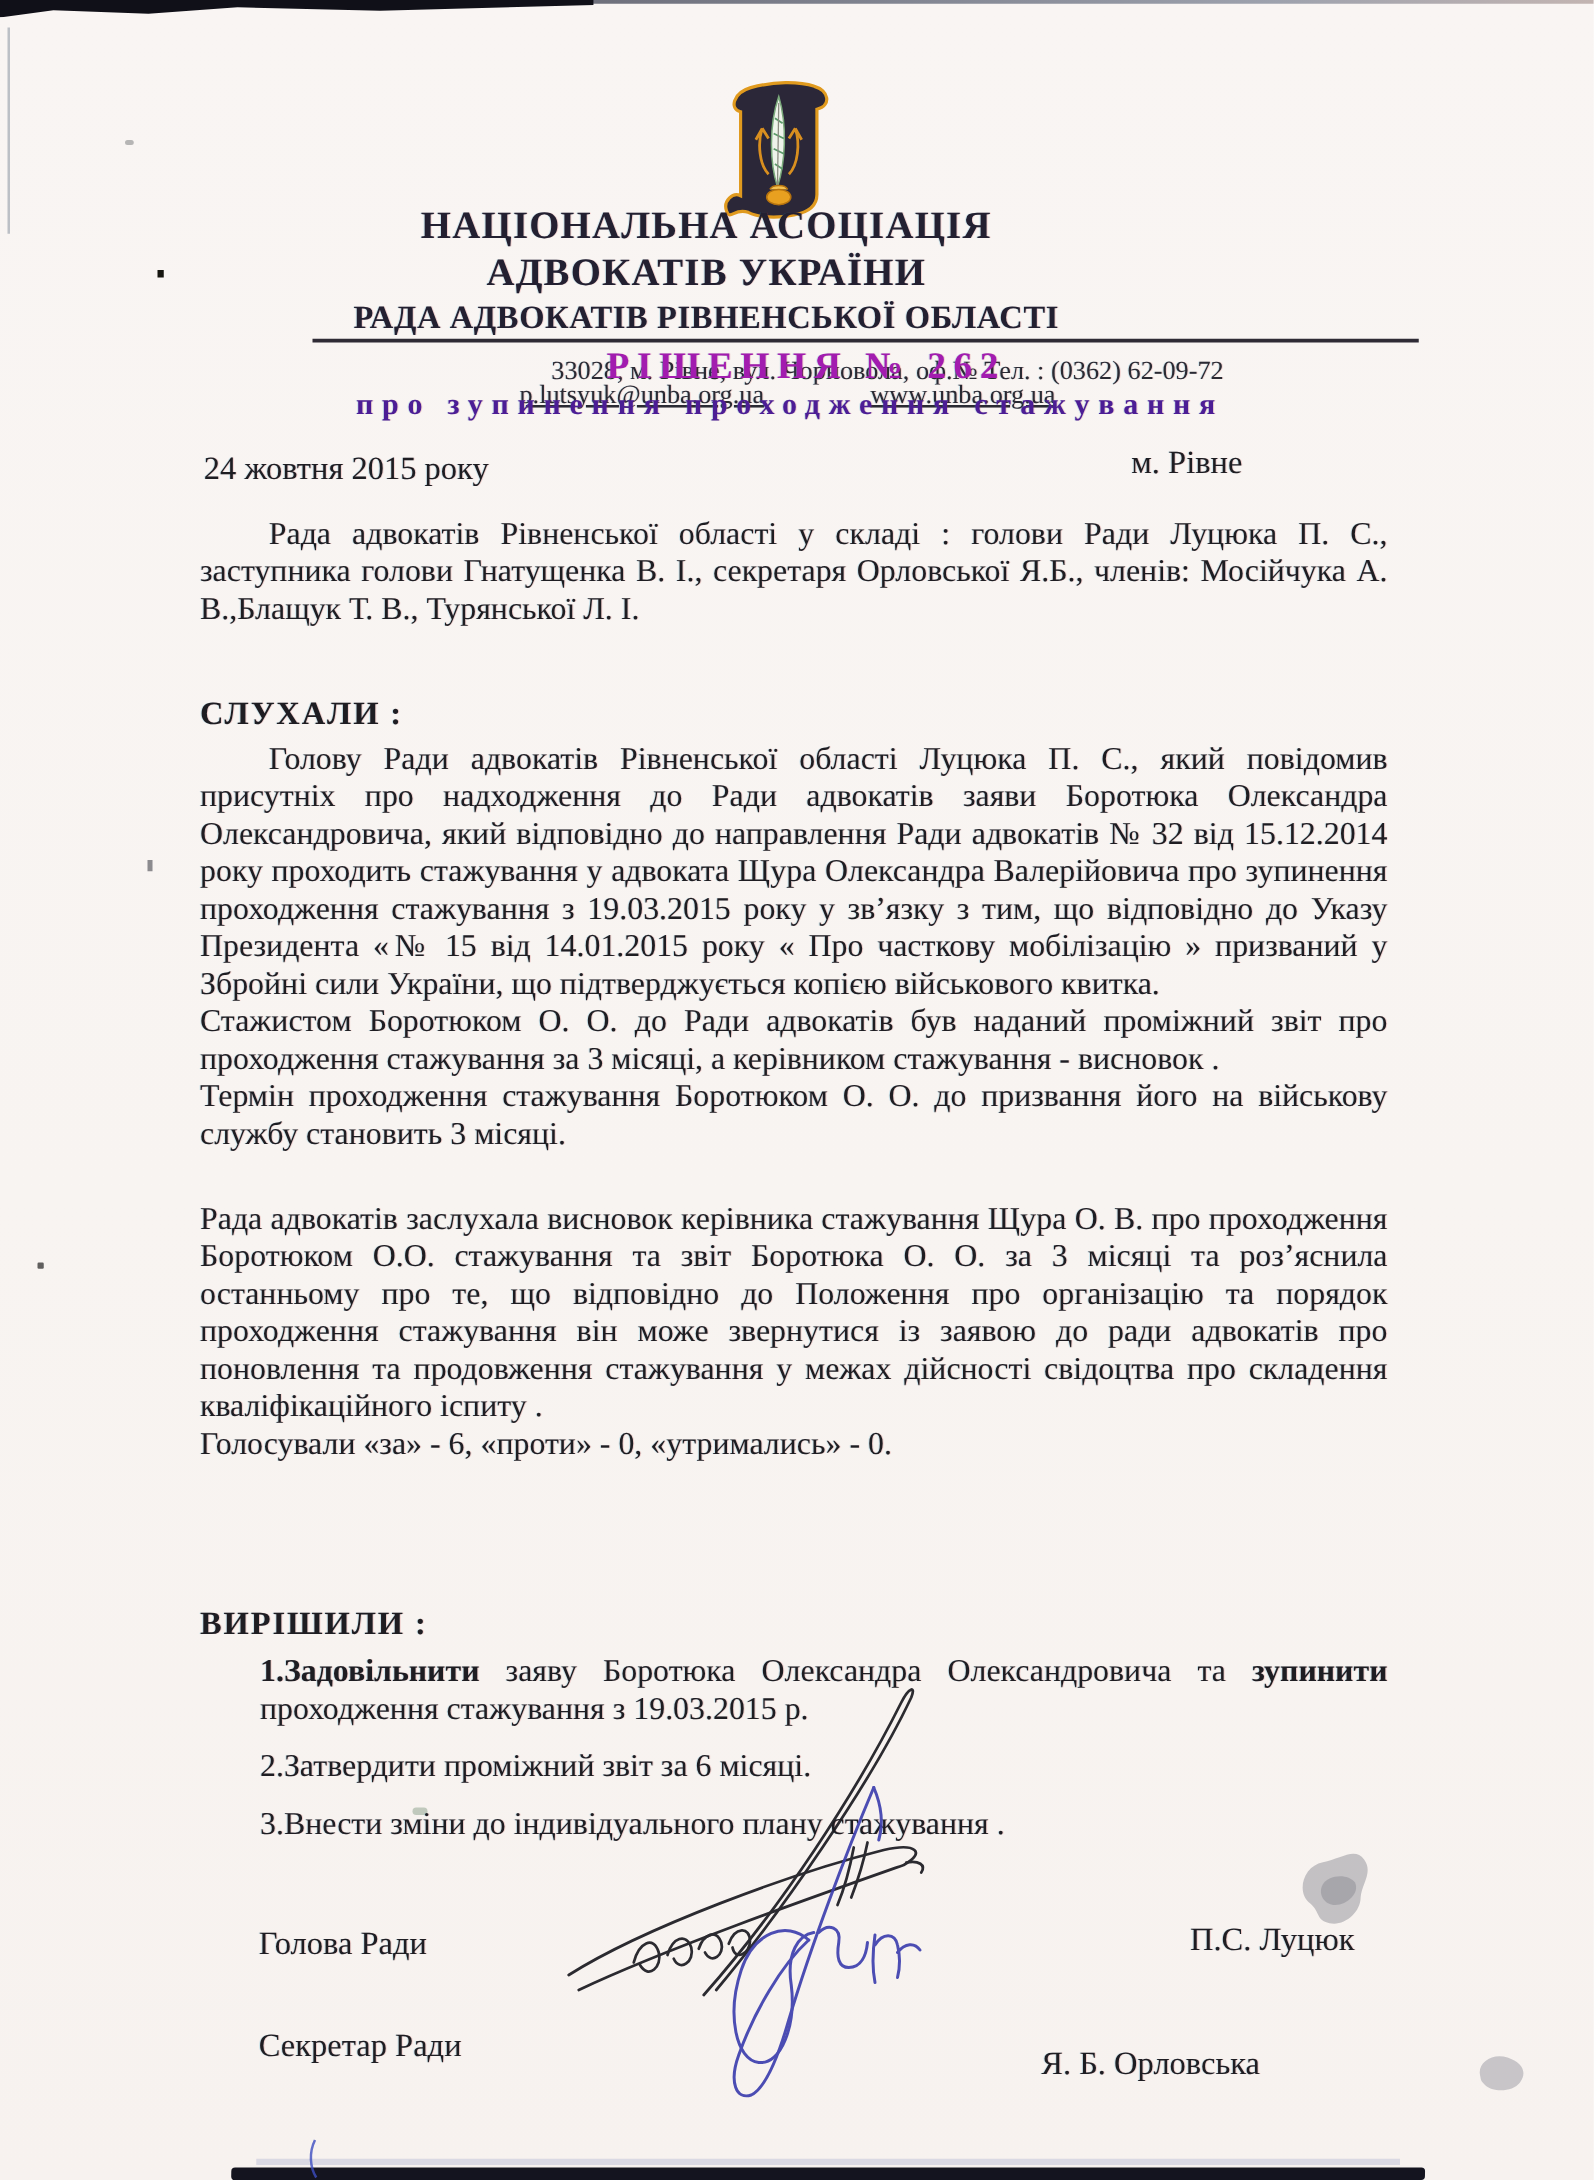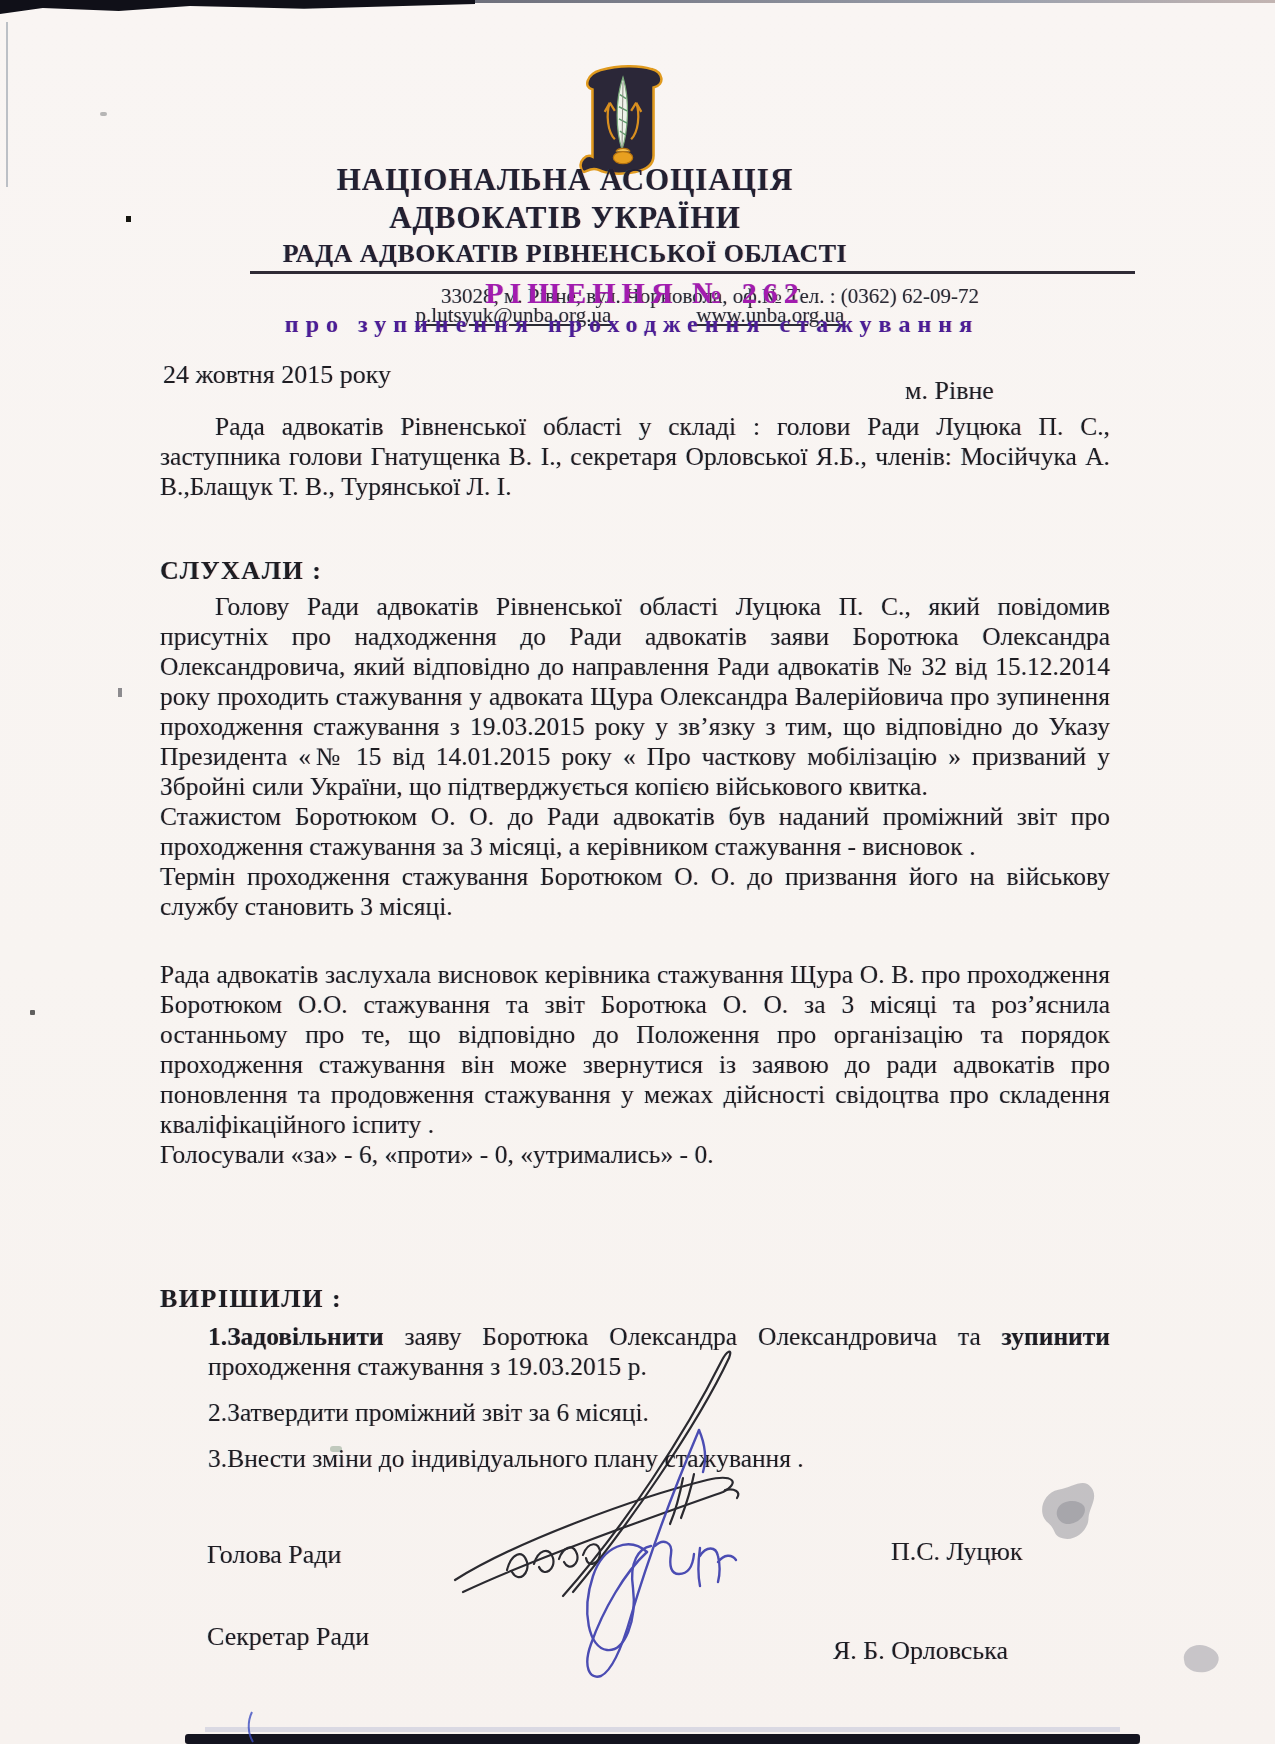--- a/index.html
+++ b/index.html
@@ -64,21 +64,21 @@
 <div class="abs scan center" style="left:15px;top:276px;width:1260px;font-size:30px;font-weight:bold;letter-spacing:6px;color:#a21caf;">РІШЕННЯ № 262</div>
 
 <div class="abs scan" style="left:0;top:303px;width:1260px;display:flex;justify-content:center;gap:85px;font-size:21px;color:#2a2a33;">
   <span style="text-decoration:underline;">p.lutsyuk@unba.org.ua</span>
   <span style="text-decoration:underline;">www.unba.org.ua</span>
 </div>
 
 <div class="abs scan center" style="left:0;top:311px;width:1264px;font-size:24px;font-weight:bold;letter-spacing:7px;color:#4c1d95;">про зупинення проходження стажування</div>
 
 <div class="abs scan" style="left:163px;top:360px;font-size:26px;">24  жовтня  2015 року</div>
-<div class="abs scan" style="left:905px;top:376px;font-size:26px;">м. Рівне</div>
+<div class="abs scan" style="left:905px;top:355px;font-size:26px;">м. Рівне</div>
 
 <p class="abs scan para indent" style="left:160px;top:412px;width:950px;">Рада адвокатів Рівненської області у складі : голови Ради Луцюка П. С., заступника голови Гнатущенка В. І., секретаря  Орловської Я.Б., членів: Мосійчука А. В.,Блащук Т. В., Турянської Л. І.</p>
 
 <div class="abs scan seclabel" style="left:160px;top:556px;">СЛУХАЛИ :</div>
 
 <div class="abs" style="left:160px;top:592px;width:950px;">
   <p class="scan para indent">Голову Ради адвокатів Рівненської області Луцюка П. С., який повідомив присутніх про надходження  до Ради адвокатів заяви  Боротюка Олександра Олександровича, який відповідно до направлення Ради адвокатів № 32 від 15.12.2014 року проходить стажування у адвоката Щура Олександра Валерійовича про зупинення проходження стажування з 19.03.2015 року  у зв’язку з тим, що відповідно до Указу Президента «№ 15 від 14.01.2015 року « Про часткову мобілізацію » призваний у Збройні сили України, що підтверджується копією військового квитка.</p>
   <p class="scan para">Стажистом Боротюком О. О. до Ради адвокатів був наданий   проміжний звіт про проходження стажування за 3 місяці, а керівником стажування  - висновок .</p>
   <p class="scan para">Термін проходження стажування Боротюком О. О. до призвання його на військову службу становить 3 місяці.</p>
   <p class="scan para" style="margin-top:38px;">Рада адвокатів заслухала висновок керівника стажування Щура О. В. про проходження Боротюком О.О. стажування та звіт Боротюка О. О. за 3 місяці та роз’яснила останньому про те, що відповідно до Положення про організацію та порядок проходження стажування він може звернутися із заявою до ради адвокатів про поновлення  та продовження стажування у межах дійсності свідоцтва  про складення кваліфікаційного іспиту .</p>
@@ -109,15 +109,15 @@
 <svg class="abs" style="left:527px;top:1424px;" width="230" height="265" viewBox="0 0 230 265">
   <g fill="none" stroke="#3d3fae" stroke-width="2.4" stroke-linecap="round" opacity="0.92">
     <path d="M172,6 C150,58 122,132 104,192 C96,220 86,246 74,252 C62,256 56,242 64,220 C76,186 98,148 120,128"></path>
     <path d="M120,128 C102,112 76,122 66,152 C54,188 62,224 80,226 C98,228 110,196 106,164 C102,138 112,124 124,122"></path>
     <path d="M128,122 c8,-8 18,-4 16,8 c-2,12 0,20 8,20 c10,0 14,-10 15,-20 m6,-6 c-2,14 -2,28 0,38 m0,-30 c6,-10 16,-10 18,0 c2,8 2,18 0,26 m0,-20 c6,-8 14,-8 18,-2"></path>
     <path d="M172,6 C178,20 180,34 176,48"></path>
   </g>
 </svg>
 
 <div class="abs scan sig-role" style="left:207px;top:1540px;">Голова Ради</div>
-<div class="abs scan sig-role" style="left:891px;top:1537px;">П.С. Луцюк</div>
+<div class="abs scan sig-role" style="left:952px;top:1537px;">П.С. Луцюк</div>
 <div class="abs scan sig-role" style="left:207px;top:1622px;">Секретар  Ради</div>
 <div class="abs scan sig-role" style="left:833px;top:1620px;margin-top:16px;">Я. Б. Орловська</div>
 
 </body></html>

